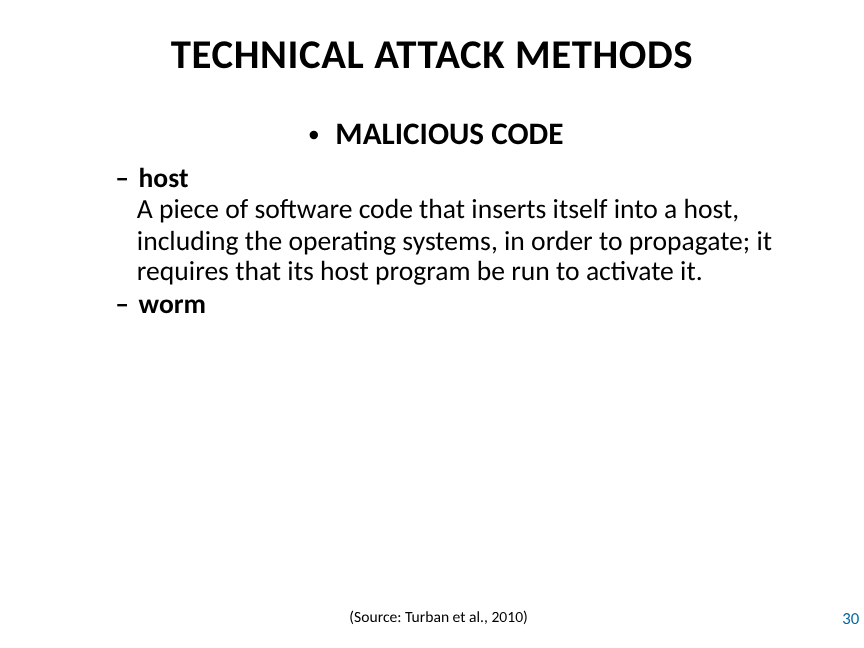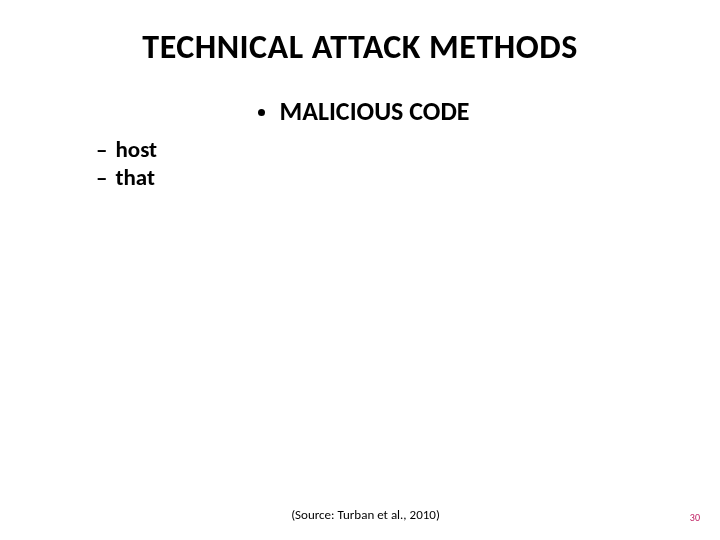--- a/index.html
+++ b/index.html
@@ -72,23 +72,23 @@
     left: 0;
     width: 100%;
     text-align: center;
     font-size: 13px;
     color: #000;
     padding-left: 11px;
   }
   .pagenum {
     position: absolute;
     bottom: 16px;
-    right: 20px;
-    font-size: 10px;
-    color: #be185d;
+    right: 4px;
+    font-size: 14px;
+    color: #0369a1;
   }
 </style>
 </head>
 <body>
 
 <div class="slide">
 
   <div class="title">TECHNICAL ATTACK METHODS</div>
 
   <div class="level1">
@@ -96,26 +96,27 @@
     <span>MALICIOUS CODE</span>
   </div>
 
   <div class="level2">
 
     <div class="l2-item">
       <div class="l2-head">
         <span class="dash">–</span>
         <span>host</span>
       </div>
+      <div class="l2-body">A piece of software code that inserts itself into a host, including the operating systems, in order to propagate; it requires that its host program be run to activate it.</div>
     </div>
 
     <div class="l2-item">
       <div class="l2-head">
         <span class="dash">–</span>
-        <span>that</span>
+        <span>worm</span>
       </div>
     </div>
 
   </div>
 
   <div class="source">(Source: Turban et al., 2010)</div>
   <div class="pagenum">30</div>
 
 </div>
 

